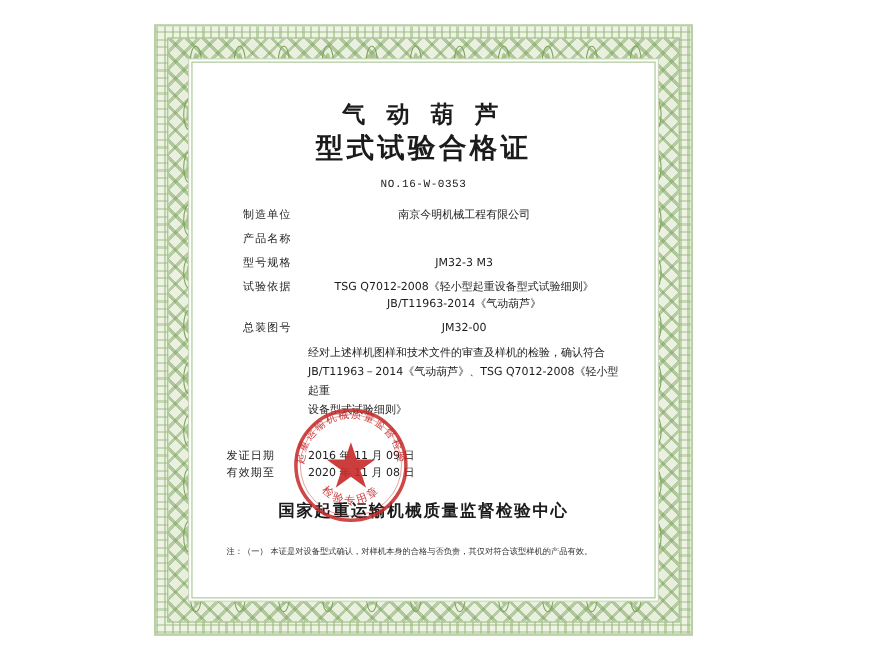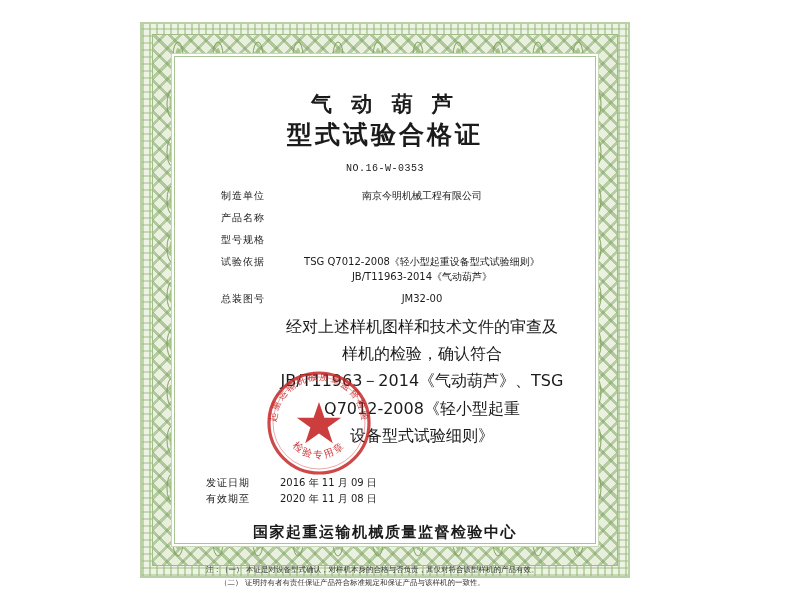--- a/index.html
+++ b/index.html
@@ -130,24 +130,23 @@
     flex: 1;
     font-family: "DejaVu Sans", sans-serif;
     font-size: 10px;
   }
   .field-value .line2 {
     display: block;
   }
   .statement {
     margin-top: 2px;
     margin-left: 74px;
-    font-size: 16px;
+    font-size: 10px;
     line-height: 1.7;
     font-family: "DejaVu Sans", sans-serif;
-    text-align: center;
   }
   .dates {
     margin-top: 26px;
     font-size: 10px;
     font-family: "DejaVu Sans", sans-serif;
     line-height: 1.6;
     position: relative;
     z-index: 1;
   }
   .date-row {
@@ -277,20 +276,21 @@
             <div class="field-label">制造单位</div>
             <div class="field-value">南京今明机械工程有限公司</div>
           </div>
 
           <div class="field-row">
             <div class="field-label">产品名称</div>
           </div>
 
           <div class="field-row">
             <div class="field-label">型号规格</div>
+            <div class="field-value">JM32-3 M3</div>
           </div>
 
           <div class="field-row">
             <div class="field-label">试验依据</div>
             <div class="field-value">
               <span>TSG Q7012-2008《轻小型起重设备型式试验细则》</span>
               <span class="line2">JB/T11963-2014《气动葫芦》</span>
             </div>
           </div>
 
@@ -318,24 +318,20 @@
             <div>2020 年 11 月 08 日</div>
           </div>
         </div>
 
         <div class="issuer">国家起重运输机械质量监督检验中心</div>
 
         <div class="notes">
           <div class="note-line">
             <span>注：（一）</span>
             <span>本证是对设备型式确认，对样机本身的合格与否负责，其仅对符合该型样机的产品有效。</span>
-          </div>
-          <div class="note-line" style="padding-left:14px">
-            <span>（二）</span>
-            <span>证明持有者有责任保证产品符合标准规定和保证产品与该样机的一致性。</span>
           </div>
         </div>
 
       </div>
     </div>
 
     <div class="seal">
       <svg width="122" height="122" viewBox="0 0 122 122">
         <defs>
           <path id="sealTopArc" d="M 18,61 A 43,43 0 0 1 104,61" fill="none"></path>

